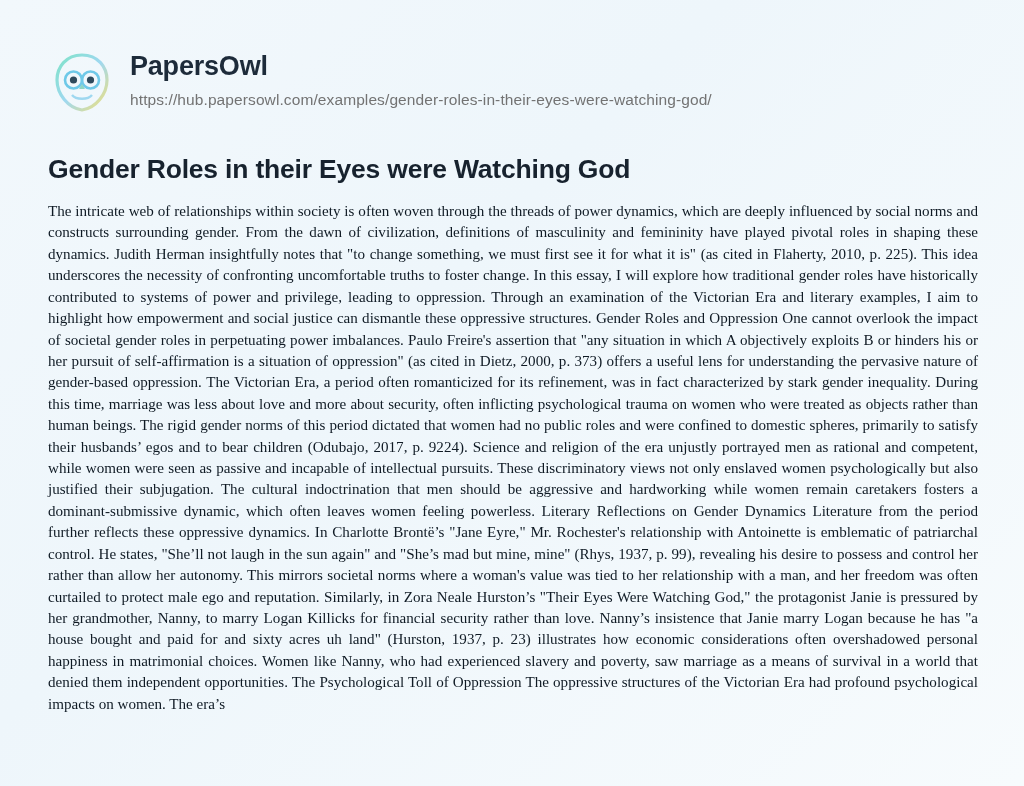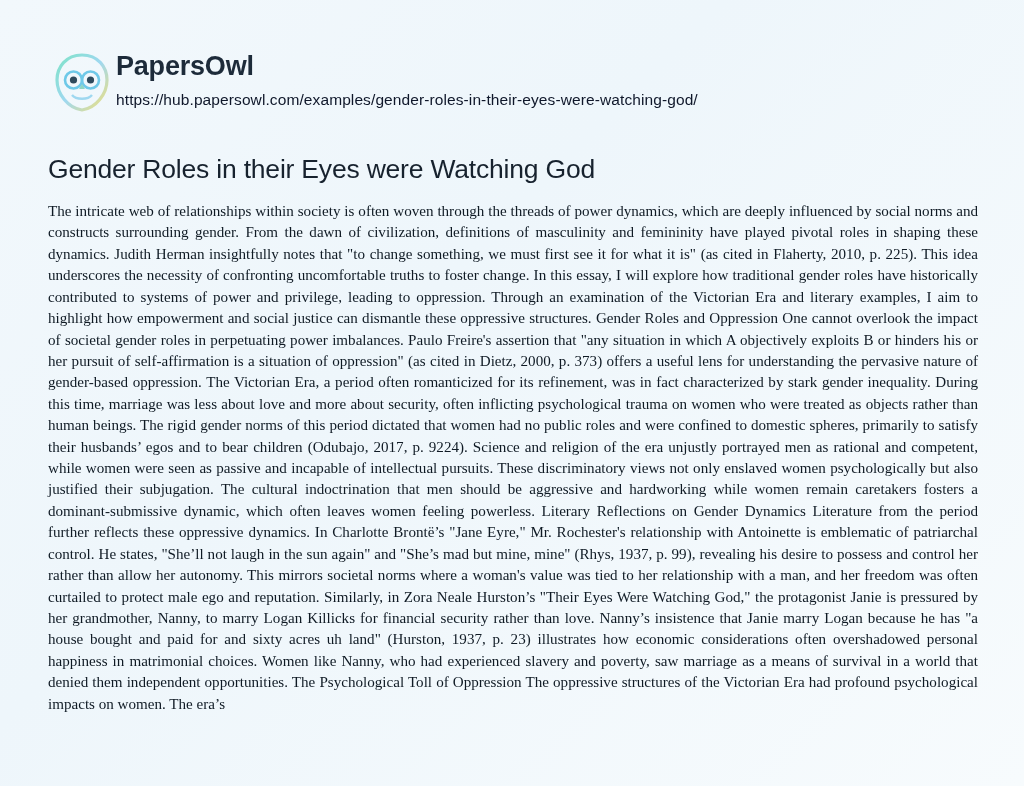--- a/index.html
+++ b/index.html
@@ -16,21 +16,21 @@
   .page {
     width: 1024px;
     height: 786px;
     box-sizing: border-box;
     padding: 46px 46px 0 46px;
     position: relative;
   }
   .header {
     display: flex;
     align-items: flex-start;
-    gap: 2px;
+    gap: 16px;
     margin-left: 4px;
   }
   .logo-mark {
     width: 64px;
     height: 64px;
     flex: 0 0 64px;
     position: relative;
     margin-top: 4px;
   }
   .brand-block {
@@ -43,29 +43,29 @@
     font-family: "Liberation Sans", sans-serif;
     font-size: 27px;
     font-weight: bold;
     color: #1d2b3a;
     letter-spacing: -0.2px;
     line-height: 1.1;
   }
   .brand-url {
     font-family: "Liberation Sans", sans-serif;
     font-size: 15.5px;
-    color: #0f172a;
+    color: #737373;
     margin-top: 9px;
     letter-spacing: 0.1px;
     white-space: nowrap;
   }
   .doc-title {
     font-family: "Liberation Sans", sans-serif;
     font-size: 26.5px;
-    font-weight: normal;
+    font-weight: bold;
     color: #17222e;
     margin: 40px 0 16px 2px;
     letter-spacing: -0.2px;
   }
   .doc-body {
     font-family: "Liberation Serif", serif;
     font-size: 15.1px;
     line-height: 1.42;
     color: #0f1a24;
     text-align: justify;

